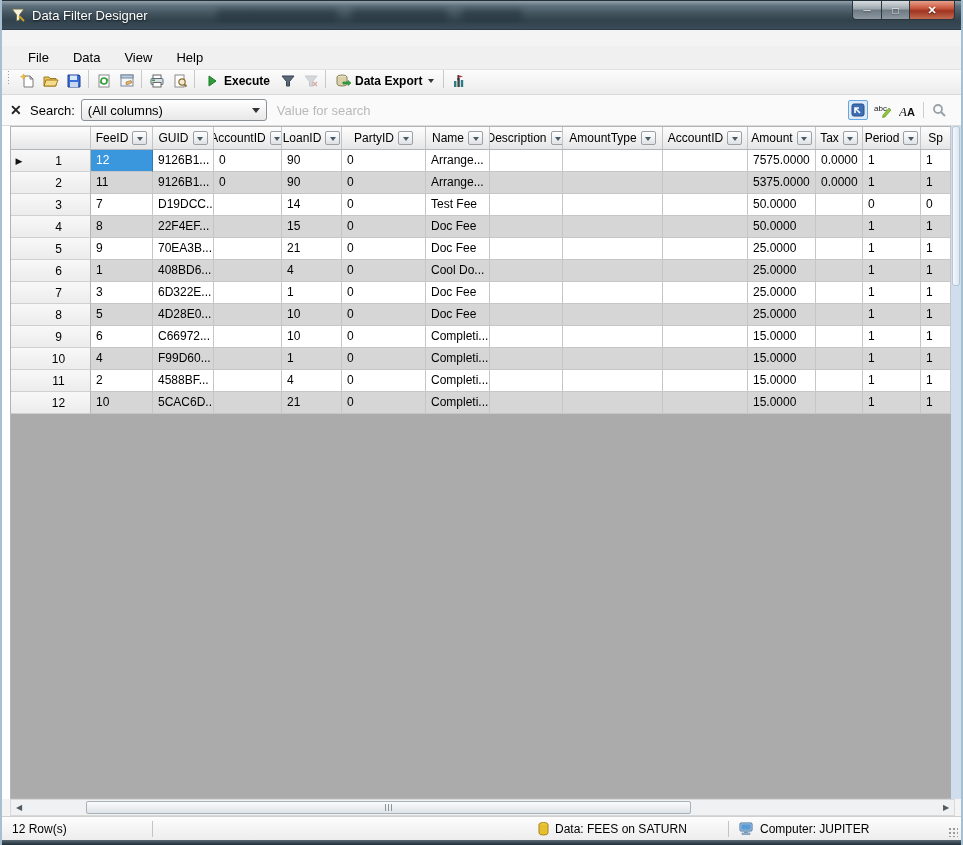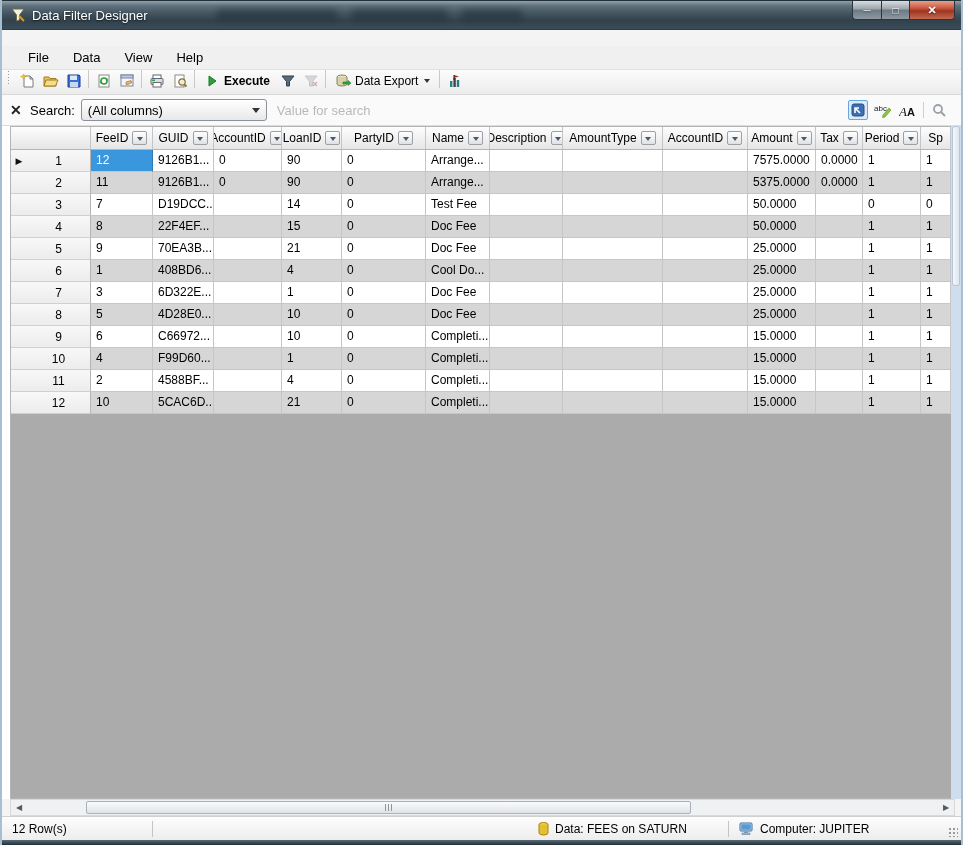--- a/index.html
+++ b/index.html
@@ -52,21 +52,21 @@
   .toolbar{ height:25px; flex:0 0 25px; background:linear-gradient(#fcfcfc,#ececec);
     border-bottom:1px solid #d9d9d9; display:flex; align-items:flex-start; padding-left:4px; }
   .tb-grip{ width:5px; height:16px; margin:0 4px 0 1px;
     background-image:radial-gradient(circle, #9b9b9b 35%, transparent 40%);
     background-size:3px 3px; background-repeat:repeat-y; }
   .tb-btn{ width:23px; height:22px; display:flex; align-items:center; justify-content:center;
     border:1px solid transparent; border-radius:2px; cursor:default; }
   .tb-btn.labeled{ width:auto; padding:0 5px; gap:4px; }
   .tb-sep{ width:1px; height:18px; background:#c9c9c9; margin:0 3px; }
   .tb-label{ font-weight:bold; font-size:12px; }
-  .tb-label.normal{ font-weight:normal; }
+  .tb-label.normal{ font-weight:bold; }
   .dd-arrow{ width:0; height:0; border-left:3px solid transparent; border-right:3px solid transparent;
     border-top:4px solid #333; margin-left:2px; }
   .icon16{ width:16px; height:16px; display:block; }
 
   
   .searchbar{ height:31px; flex:0 0 31px; background:#fafafa; border-bottom:1px solid #dcdcdc;
     display:flex; align-items:center; padding:0 8px; }
   .search-close{ font-size:14px; font-weight:bold; color:#222; width:20px; cursor:default; }
   .search-label{ font-size:13px; margin-right:6px; }
   .col-select{ width:186px; height:22px; border:1px solid #8a9199; border-radius:3px;

